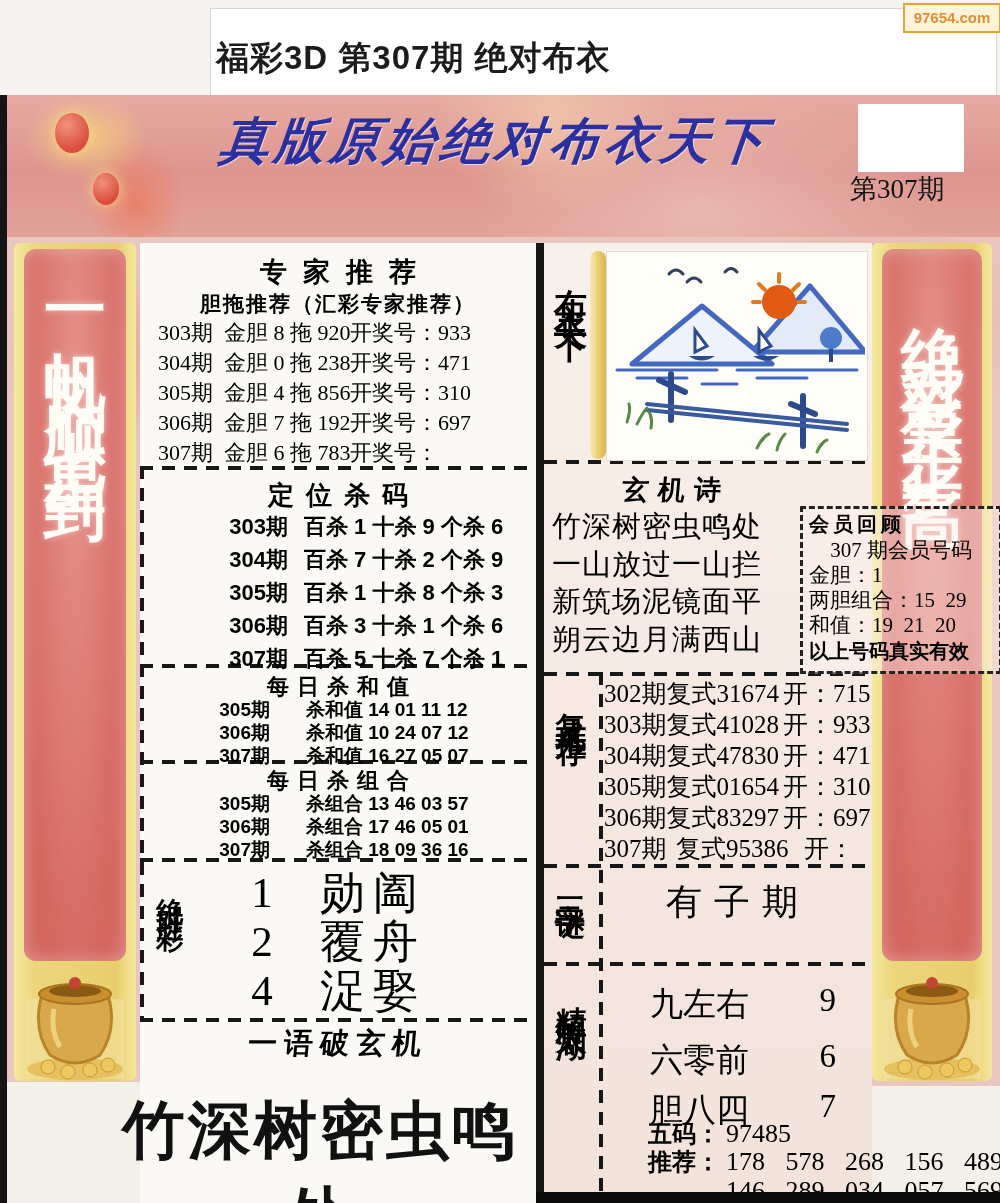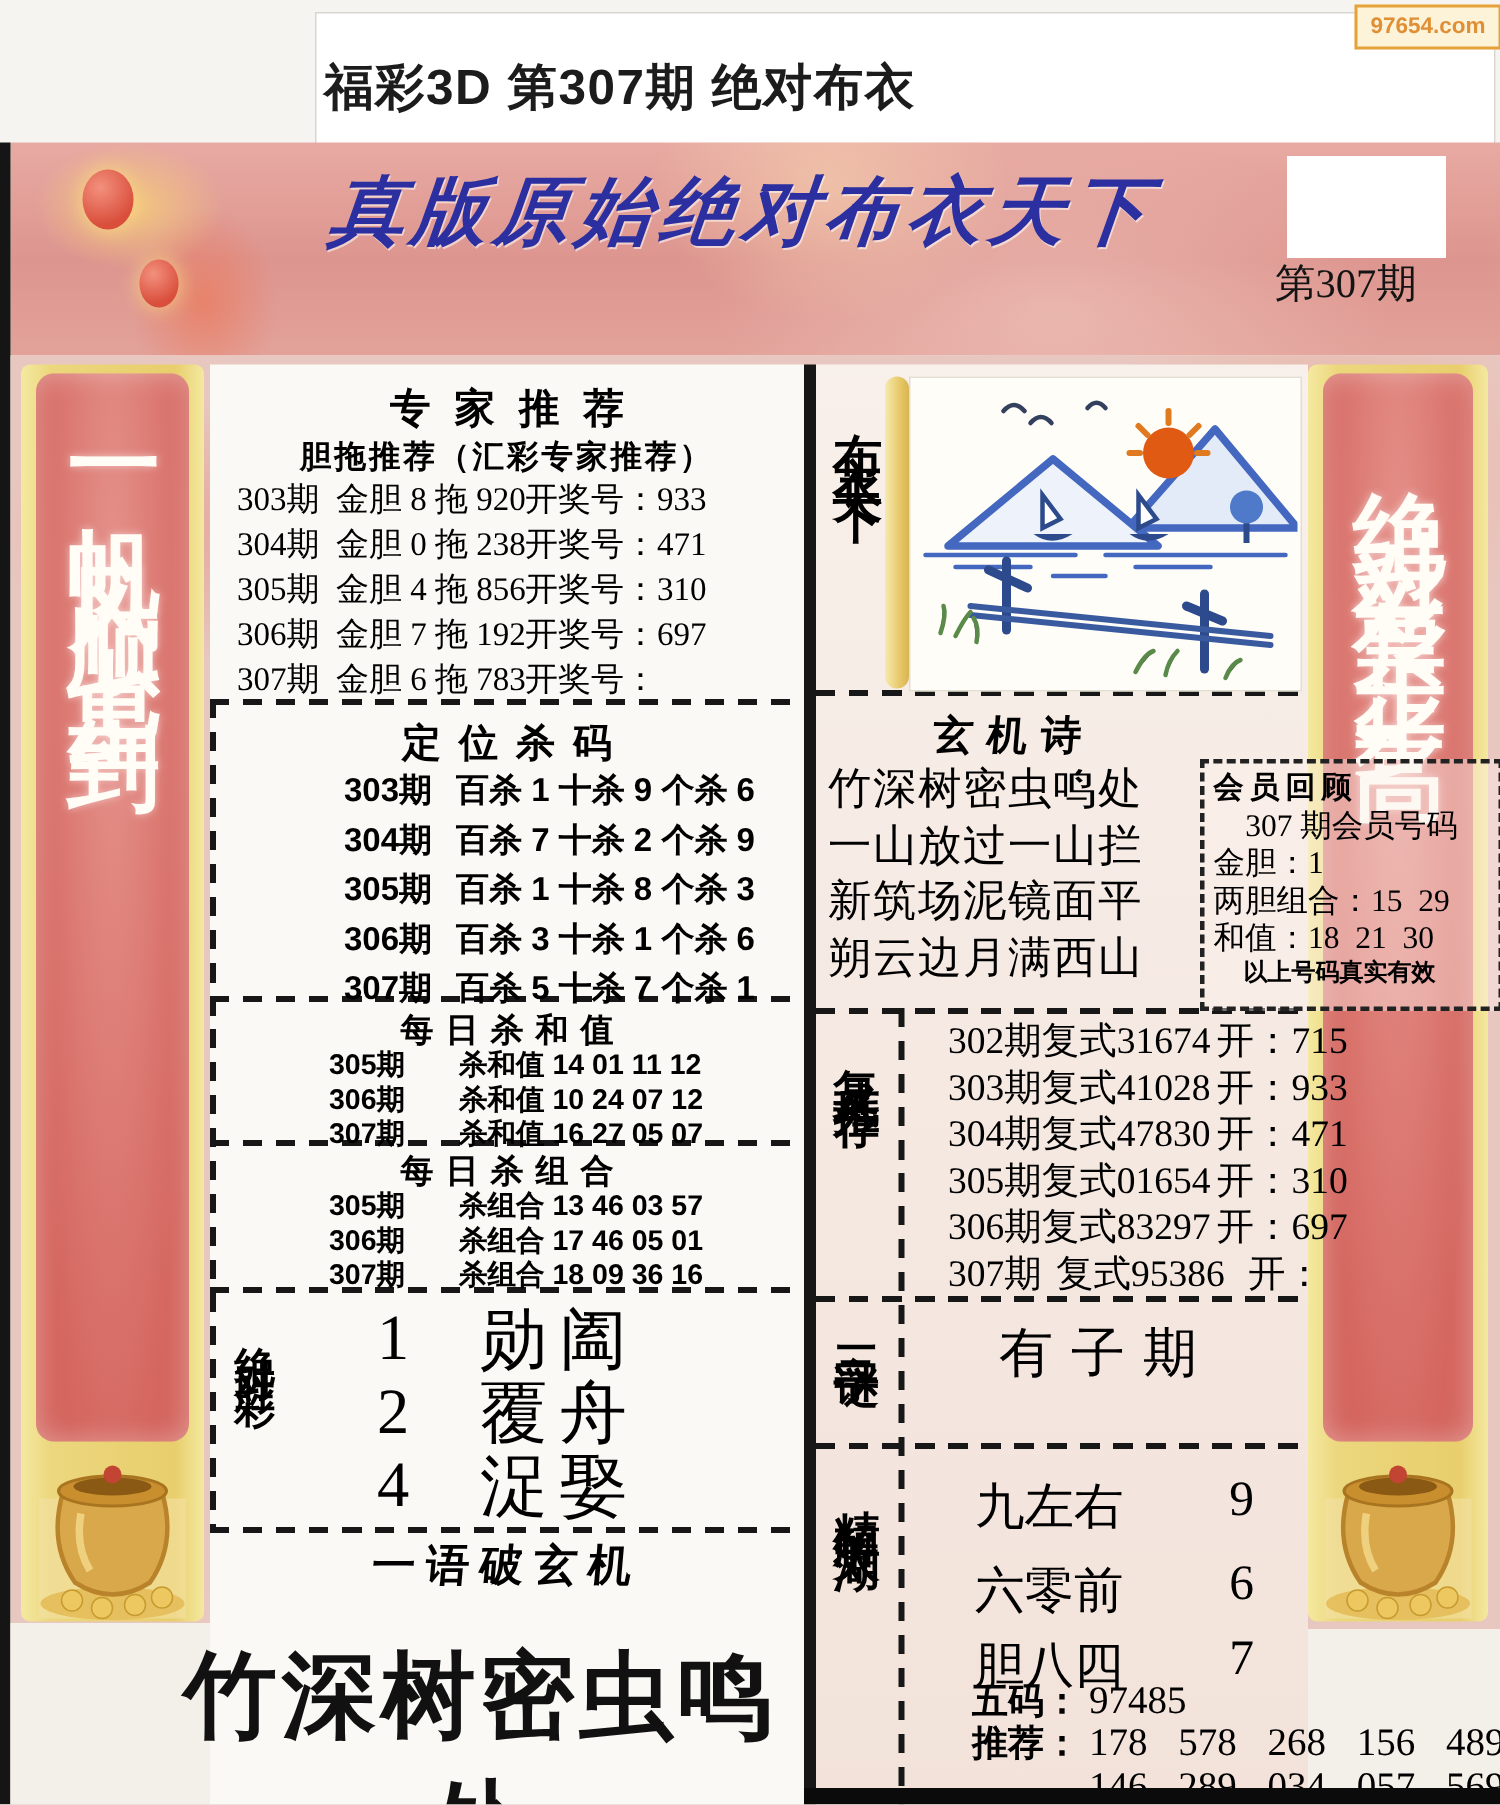--- a/index.html
+++ b/index.html
@@ -103,24 +103,24 @@
 
   .poem-title{left:556px;top:472px;width:240px;text-align:center;font-weight:bold;font-size:27px;
       letter-spacing:9px;transform:skewX(-5deg);z-index:5;}
   .poem-lines{left:552px;top:508px;width:250px;font-size:29px;line-height:37.5px;letter-spacing:1px;z-index:5;white-space:nowrap;}
 
   .member-box{left:800px;top:506px;width:184px;height:158px;border:3px dashed #222;
       background:rgba(253,241,236,.42);z-index:6;padding:2px 6px;}
   .mb-title{text-align:left;font-weight:bold;font-size:20px;letter-spacing:4px;}
   .mb-line{font-size:21px;line-height:25px;white-space:pre;}
   .mb-center{text-align:center;}
-  .mb-footer{font-weight:bold;font-size:16px;white-space:pre;margin-left:20px;}
+  .mb-footer{font-weight:bold;font-size:20px;white-space:pre;}
 
   .cmp-label{left:552px;top:688px;font-size:31px;font-weight:bold;letter-spacing:7px;line-height:1.18;z-index:5;}
-  .cmp-rows{left:632px;top:678px;width:260px;z-index:5;}
+  .cmp-rows{left:604px;top:678px;width:260px;z-index:5;}
   .c-row{display:flex;height:31px;align-items:center;font-size:25px;white-space:nowrap;}
   .c-issue{width:72px;}
   .c-pick{width:124px;}
   .c-result{padding-left:4px;}
 
   .tc-label{left:552px;top:874px;font-size:30px;font-weight:bold;letter-spacing:5px;line-height:1.2;z-index:5;}
   .tc-answer{left:608px;top:878px;width:260px;text-align:center;font-size:36px;letter-spacing:12px;z-index:5;}
 
   .th-label{left:552px;top:982px;font-size:31px;font-weight:bold;letter-spacing:8px;line-height:1.18;z-index:5;}
   .th-row{left:650px;width:186px;display:flex;justify-content:space-between;font-size:33px;z-index:6;white-space:nowrap;}
@@ -375,21 +375,21 @@
     <div>一山放过一山拦</div>
     <div>新筑场泥镜面平</div>
     <div>朔云边月满西山</div>
   </div>
 
   <div class="abs member-box">
     <div class="mb-title">会员回顾</div>
     <div class="mb-line mb-center">307 期会员号码</div>
     <div class="mb-line">金胆：1</div>
     <div class="mb-line">两胆组合：15  29</div>
-    <div class="mb-line">和值：18  21  30</div>
+    <div class="mb-line">和值：19  21  20</div>
     <div class="mb-footer">以上号码真实有效</div>
   </div>
 
   <div class="abs hdash" style="left:544px;top:672px;width:328px;"></div>
   <div class="abs vdash" style="left:599px;top:672px;height:531px;"></div>
 
   <div class="abs cmp-label vtext">复式推荐</div>
   <div class="abs cmp-rows">
     <div class="c-row">
       <span class="c-issue">302期</span>

